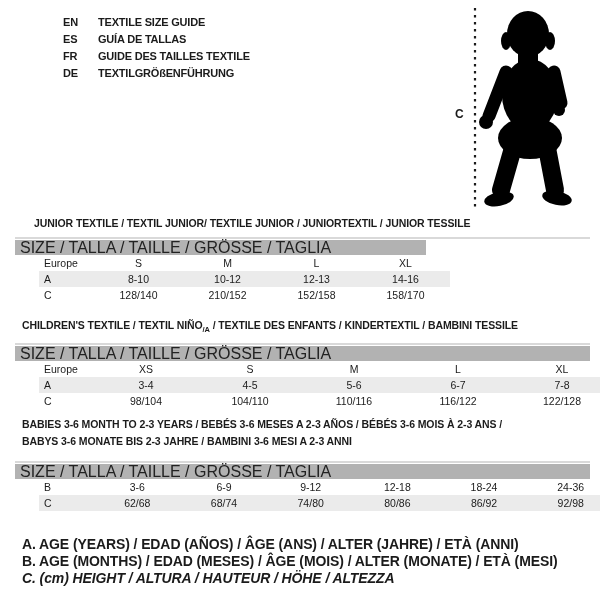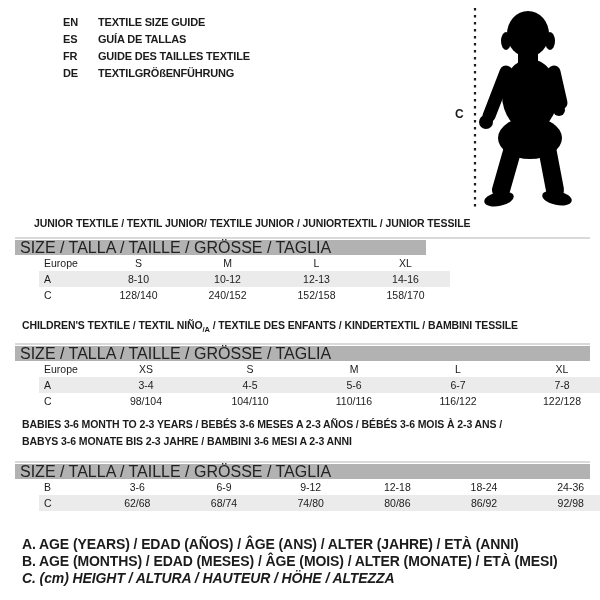--- a/index.html
+++ b/index.html
@@ -102,21 +102,21 @@
 <div class="abs trow w-junior alt" style="top:271px;">
   <span class="lbl">A</span>
   <span class="val">8-10</span>
   <span class="val">10-12</span>
   <span class="val">12-13</span>
   <span class="val">14-16</span>
 </div>
 <div class="abs trow w-junior" style="top:287px;">
   <span class="lbl">C</span>
   <span class="val">128/140</span>
-  <span class="val">240/152</span>
+  <span class="val">210/152</span>
   <span class="val">152/158</span>
   <span class="val">158/170</span>
 </div>
 
 <div class="abs sec-title" style="top:319px;">
   <span>CHILDREN'S TEXTILE / TEXTIL NIÑO</span><span class="sub">/A</span><span> / TEXTILE DES ENFANTS / KINDERTEXTIL / BAMBINI TESSILE</span>
 </div>
 <div class="abs rule" style="top:343px;"></div>
 <div class="abs thead w-full" style="top:346px;">SIZE / TALLA / TAILLE / GRÖSSE / TAGLIA</div>
 

